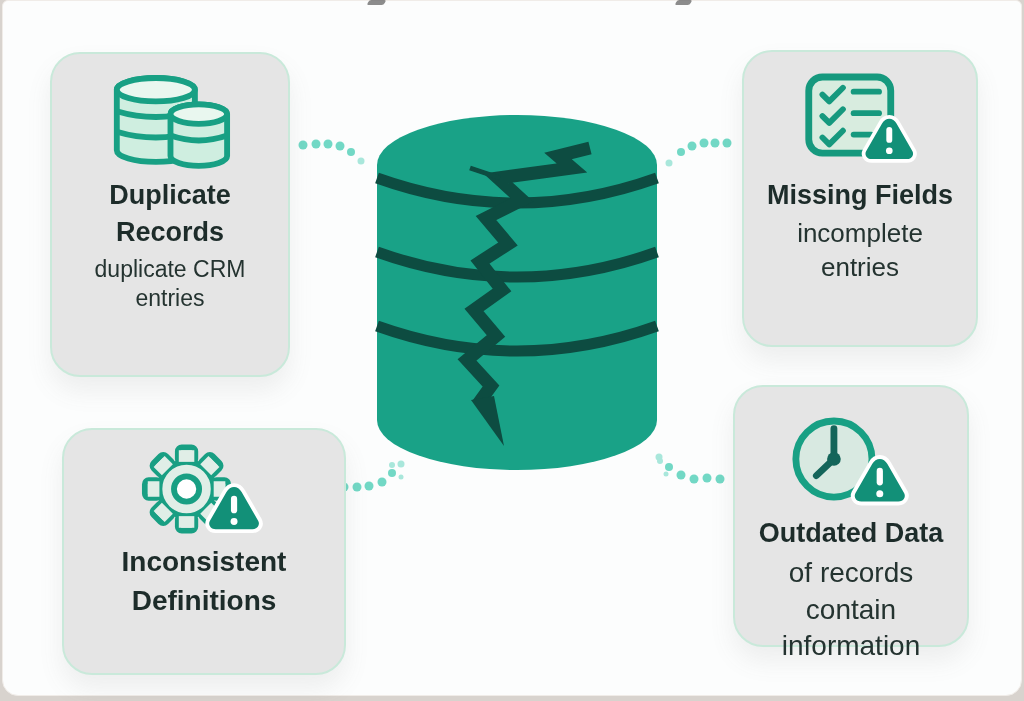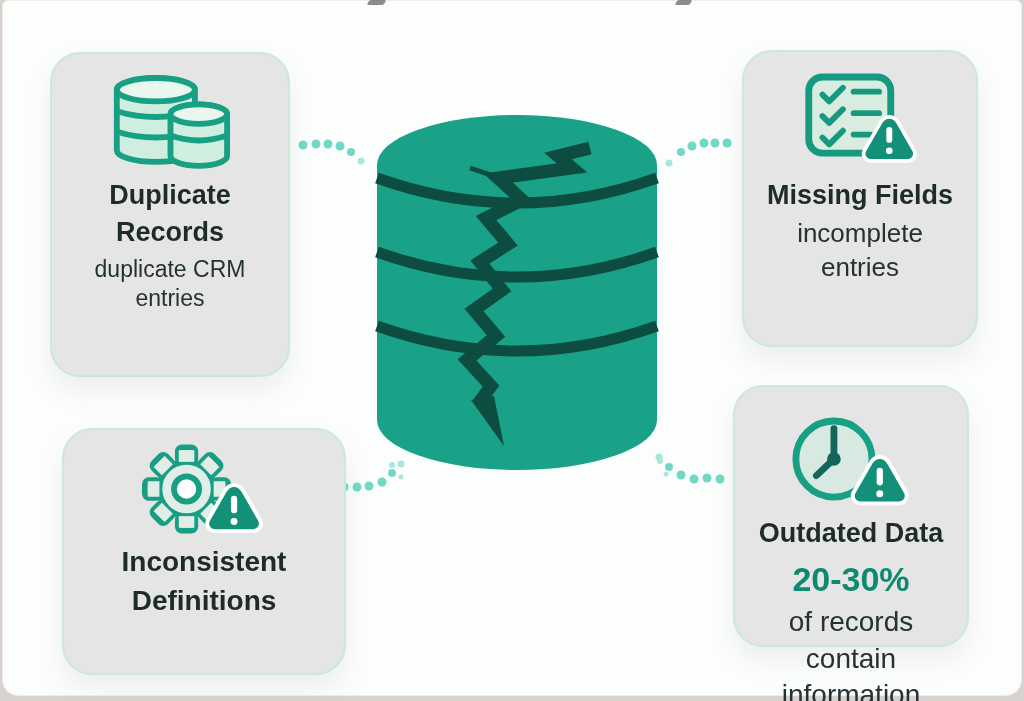--- a/index.html
+++ b/index.html
@@ -209,16 +209,15 @@
         </g>
         <circle cx="45" cy="49" r="7" fill="#14655a"></circle>
         <g transform="translate(62,44)">
           <path d="M30,5 C33,5 36,7 37.8,10.2 L55,40 C57,43.8 54.4,48.5 49,48.5 L11,48.5 C5.6,48.5 3,43.8 5,40 L22.2,10.2 C24,7 27,5 30,5 Z" fill="#129078" stroke="#ffffff" stroke-width="8" paint-order="stroke"></path>
           <rect x="26.8" y="14" width="6.4" height="18" rx="3.2" fill="#fff"></rect>
           <circle cx="30" cy="40.5" r="3.6" fill="#fff"></circle>
         </g>
       </svg>
     </div>
     <div class="card-title">Outdated Data</div>
-    <div class="card-stat">20-30%</div>
     <div class="card-desc">of records contain information</div>
   </div>
 </div>
 
 </body></html>

